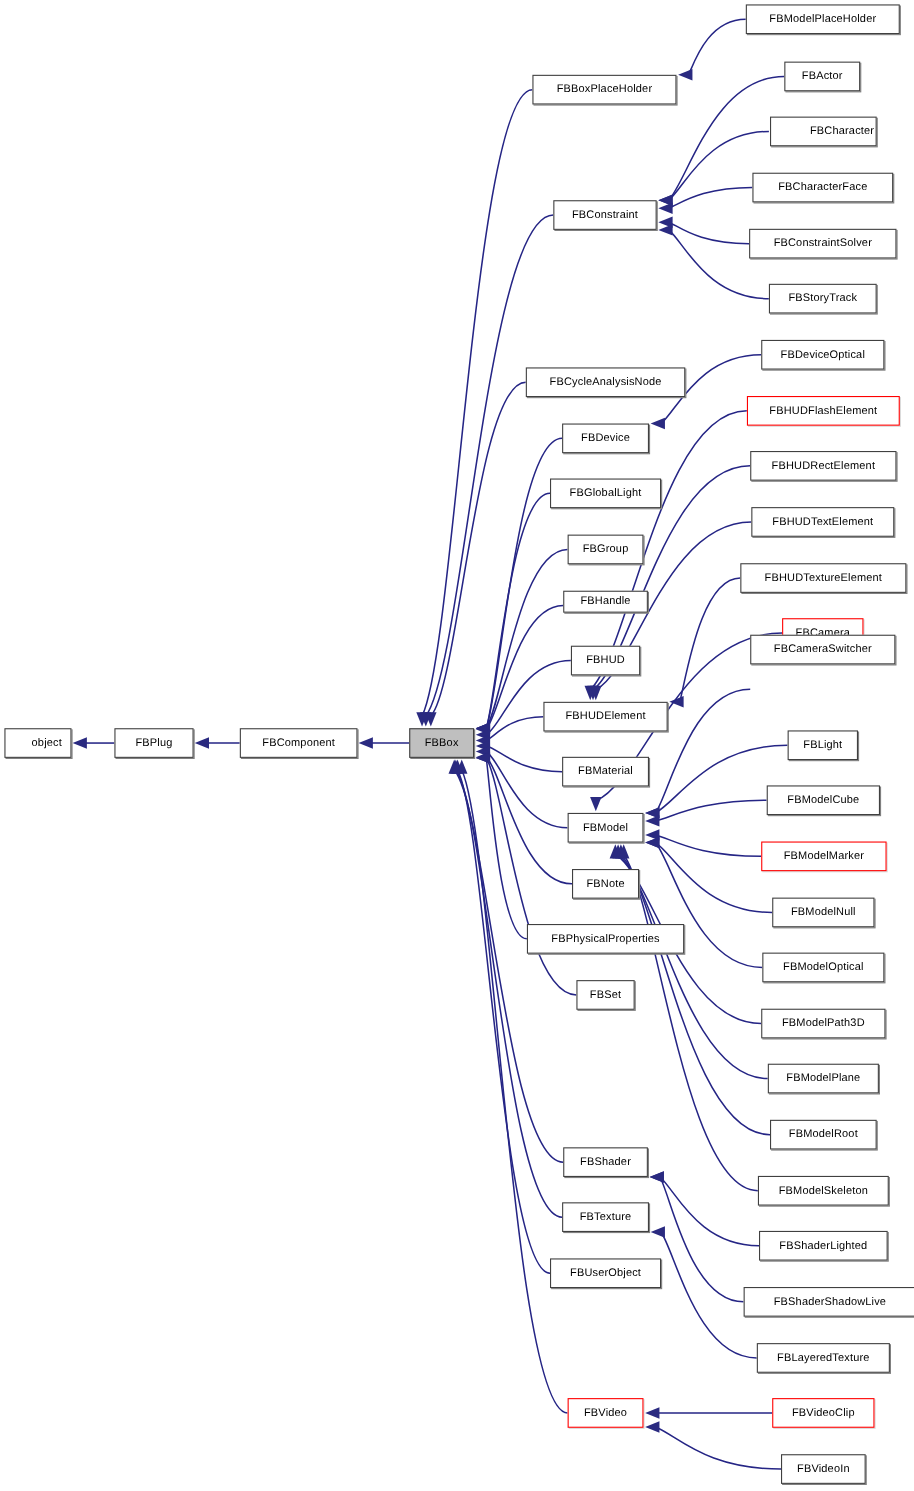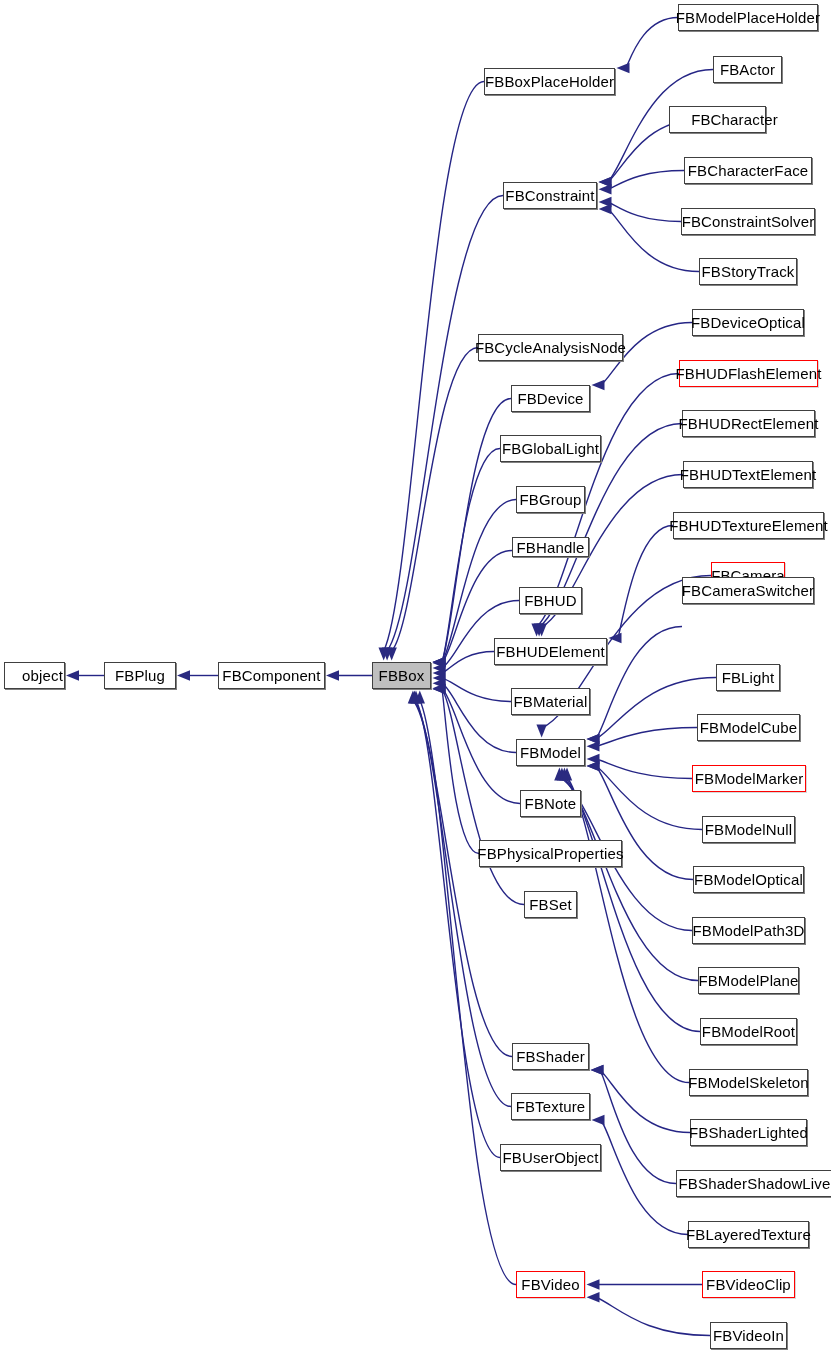--- a/index.html
+++ b/index.html
@@ -9,21 +9,21 @@
   .node-box{
     position:absolute;
     box-sizing:border-box;
     background:#ffffff;
     border:1px solid #404040;
     box-shadow:1px 1px 0 0 #808080;
     display:flex;
     align-items:center;
     justify-content:center;
     font-family:"Liberation Sans",sans-serif;
-    font-size:15px;
+    font-size:10px;
     color:#000000;
     letter-spacing:0.15px;
     white-space:nowrap;
     line-height:1;
     z-index:5;
   }
   .node-box.red{border-color:#ff0000;box-shadow:1px 1px 0 0 #d8d8d8;}
   .node-box.current{background:#bfbfbf;border-color:#404040;}
   .node-label{pointer-events:none;}
 </style>
@@ -195,21 +195,21 @@
       </div>
       <div class="node-box red" style="left: 516px; top: 1271px; width: 69px; height: 27px;">
         <span class="node-label">FBVideo</span>
       </div>
       <div class="node-box" style="left: 678px; top: 4px; width: 140px; height: 27px;">
         <span class="node-label">FBModelPlaceHolder</span>
       </div>
       <div class="node-box" style="left: 713px; top: 56px; width: 69px; height: 27px; text-align: right;">
         <span class="node-label">FBActor</span>
       </div>
-      <div class="node-box" style="left: 669px; top: 106px; width: 97px; height: 27px; padding-left: 34px;">
+      <div class="node-box" style="left: 700px; top: 106px; width: 97px; height: 27px; padding-left: 34px;">
         <span class="node-label">FBCharacter</span>
       </div>
       <div class="node-box" style="left: 684px; top: 157px; width: 128px; height: 27px;">
         <span class="node-label">FBCharacterFace</span>
       </div>
       <div class="node-box" style="left: 681px; top: 208px; width: 134px; height: 27px;">
         <span class="node-label">FBConstraintSolver</span>
       </div>
       <div class="node-box" style="left: 699px; top: 258px; width: 98px; height: 27px;">
         <span class="node-label">FBStoryTrack</span>

